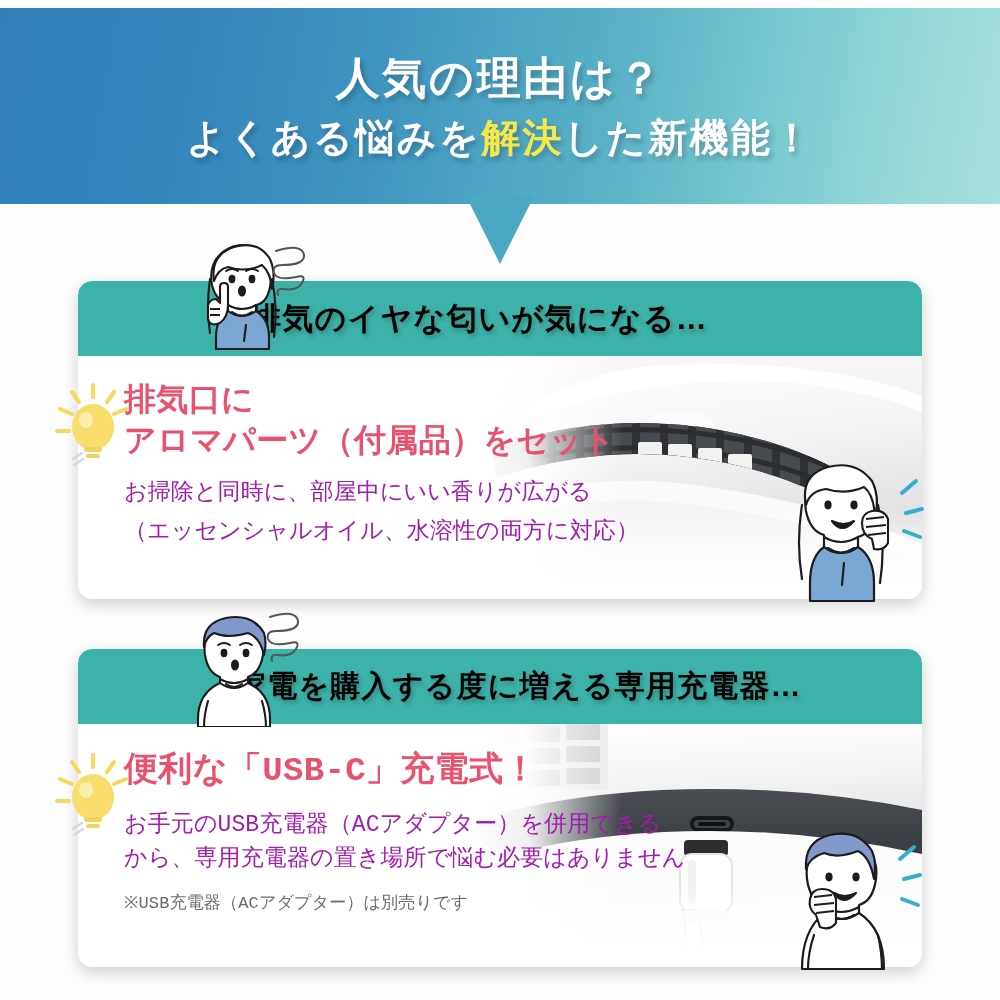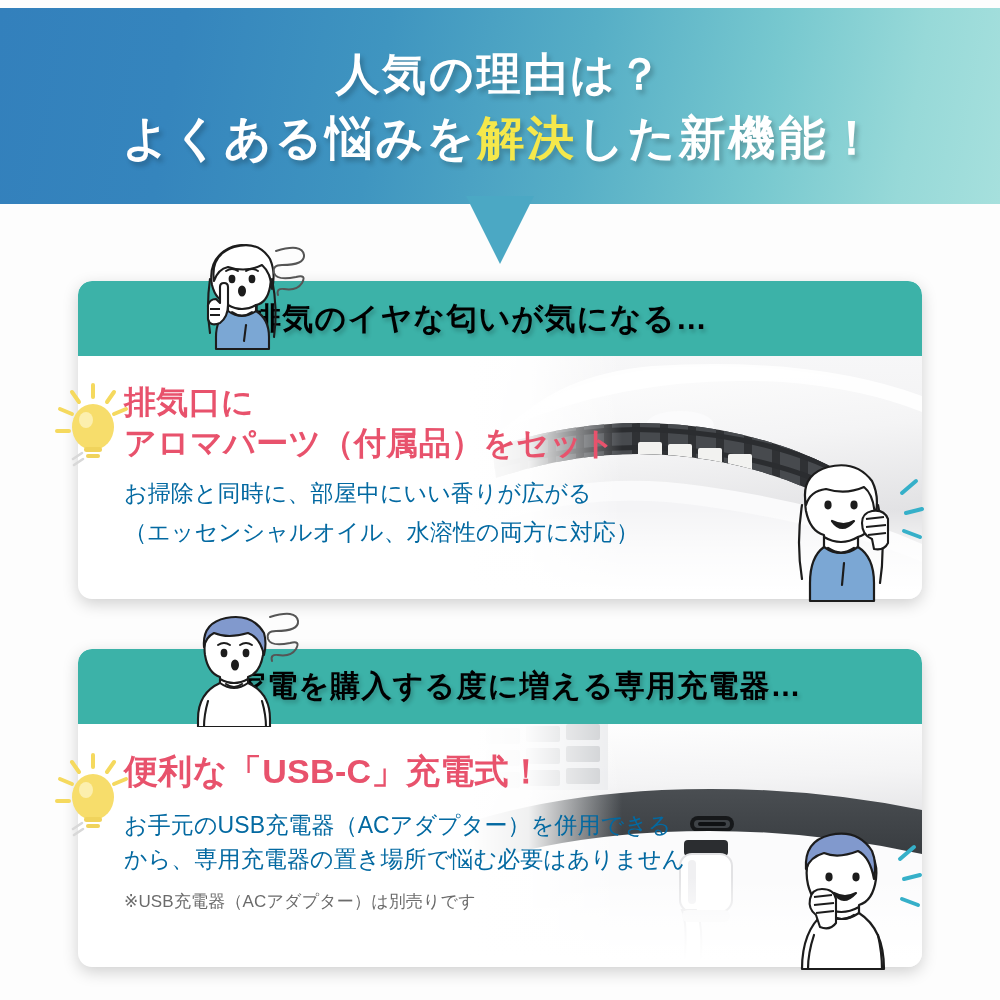--- a/index.html
+++ b/index.html
@@ -17,21 +17,21 @@
     background:linear-gradient(100deg,#3380bc 0%,#3585bd 18%,#3f95c0 38%,#56aec6 58%,#77c8cf 76%,#97d9d8 90%,#a6e0dd 100%);
     display:flex; flex-direction:column; align-items:center; justify-content:center;
     overflow:hidden;
     margin-top:8px;
   }
   .banner-line {
     color:#ffffff; font-weight:bold; letter-spacing:.06em; white-space:nowrap;
     text-shadow:3px 4px 5px rgba(0,0,0,0.22);
   }
   .banner-line.l1 { font-size:44px; line-height:1.0; margin-bottom:18px; }
-  .banner-line.l2 { font-size:47px; line-height:1.0; }
+  .banner-line.l2 { font-size:39px; line-height:1.0; }
   .hl { color:#f5e84b; }
 
   .banner-arrow {
     position:absolute; left:50%; top:196px; transform:translateX(-50%);
     width:0; height:0;
     border-left:34px solid transparent;
     border-right:34px solid transparent;
     border-top:68px solid #4ba8c4;
     z-index:4;
   }
@@ -75,29 +75,29 @@
     background:linear-gradient(90deg,#ffffff 10%,rgba(255,255,255,0.92) 45%,rgba(255,255,255,0) 100%);
   }
   .photo-fade-b {
     position:absolute; left:0; bottom:0; width:100%; height:90px;
     background:linear-gradient(0deg,#ffffff 8%,rgba(255,255,255,0.65) 55%,rgba(255,255,255,0) 100%);
   }
 
   
   .body {
     position:absolute; left:0; top:75px; width:100%; height:291px;
-    padding:26px 0 0 46px; z-index:3;
+    padding:26px 0 0 46px; z-index:3;font-family:Liberation Mono, monospace;
   }
   .headline {
     color:#e8526c; font-weight:bold; font-size:32px; line-height:1.28;
     letter-spacing:.01em; white-space:nowrap;
   }
   .card.c2 .headline { font-size:34px; }
   .desc {
-    color:#0369a1; font-size:23px; line-height:1.52; letter-spacing:.005em;
+    color:#a21caf; font-size:23px; line-height:1.52; letter-spacing:.005em;
     white-space:nowrap; margin-top:12px; font-weight:500;
   }
   .card.c2 .desc { margin-top:14px; }
   .note {
     color:#6b6b6b; font-size:17px; letter-spacing:.01em;
     white-space:nowrap; margin-top:13px;
   }
 
   
   .bulb { position:absolute; left:-30px; top:100px; width:90px; height:90px; z-index:6; }

